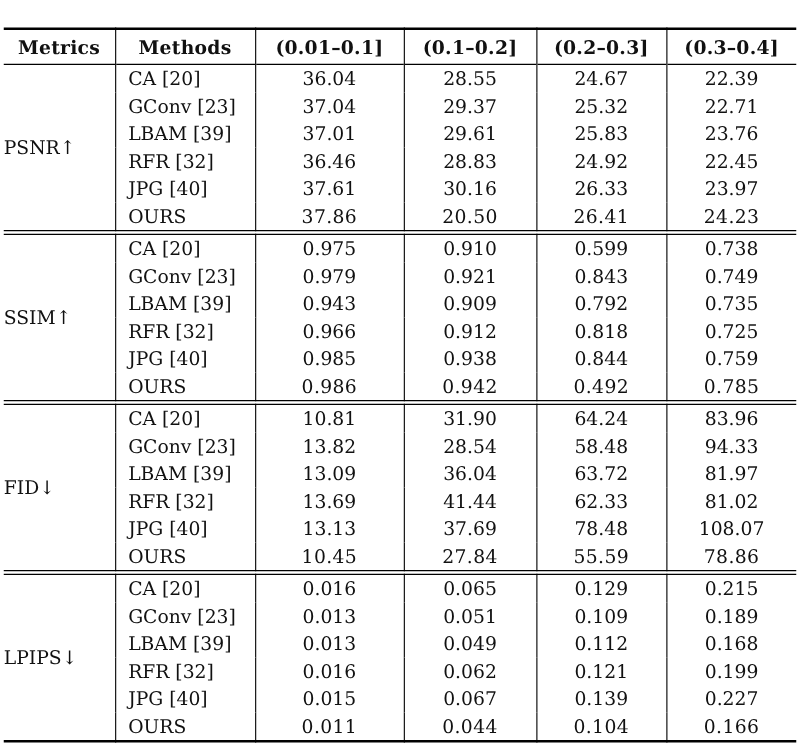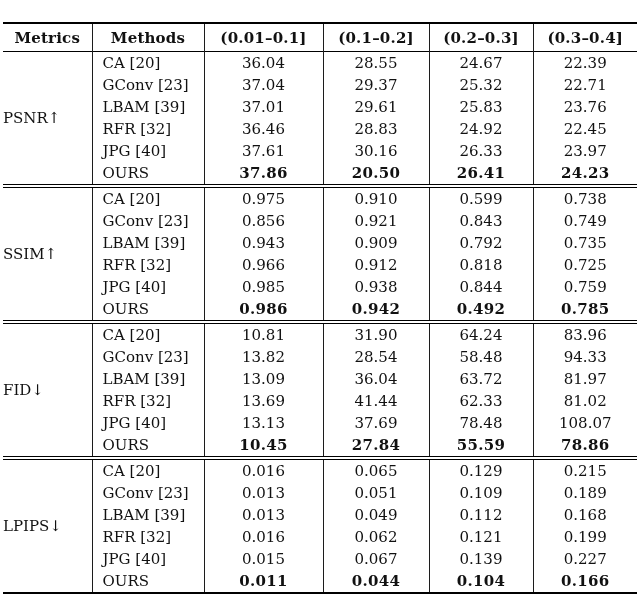--- a/index.html
+++ b/index.html
@@ -52,21 +52,21 @@
   td.metric {
     text-align: left;
     vertical-align: middle;
   }
   td.method {
     text-align: left;
     padding-left: 10px;
     margin-top: 43px;
   }
   td.val { text-align: center; }
-  tr.ours td.val { font-weight: bold; letter-spacing: 0.3px; }
+  tr.ours td.val { font-weight: normal; letter-spacing: 0.3px; }
 </style>
 </head>
 <body>
 
 <div class="table-wrap">
   <table class="results">
     <colgroup>
       <col class="c-metrics">
         <col class="c-methods">
         <col class="c-r1">
@@ -135,21 +135,21 @@
       <tr>
         <td class="metric" rowspan="6">SSIM↑</td>
         <td class="method bl">CA [20]</td>
         <td class="val bl">0.975</td>
         <td class="val bl">0.910</td>
         <td class="val bl">0.599</td>
         <td class="val bl">0.738</td>
       </tr>
       <tr>
         <td class="method bl">GConv [23]</td>
-        <td class="val bl">0.856</td>
+        <td class="val bl">0.979</td>
         <td class="val bl">0.921</td>
         <td class="val bl">0.843</td>
         <td class="val bl">0.749</td>
       </tr>
       <tr>
         <td class="method bl">LBAM [39]</td>
         <td class="val bl">0.943</td>
         <td class="val bl">0.909</td>
         <td class="val bl">0.792</td>
         <td class="val bl">0.735</td>

